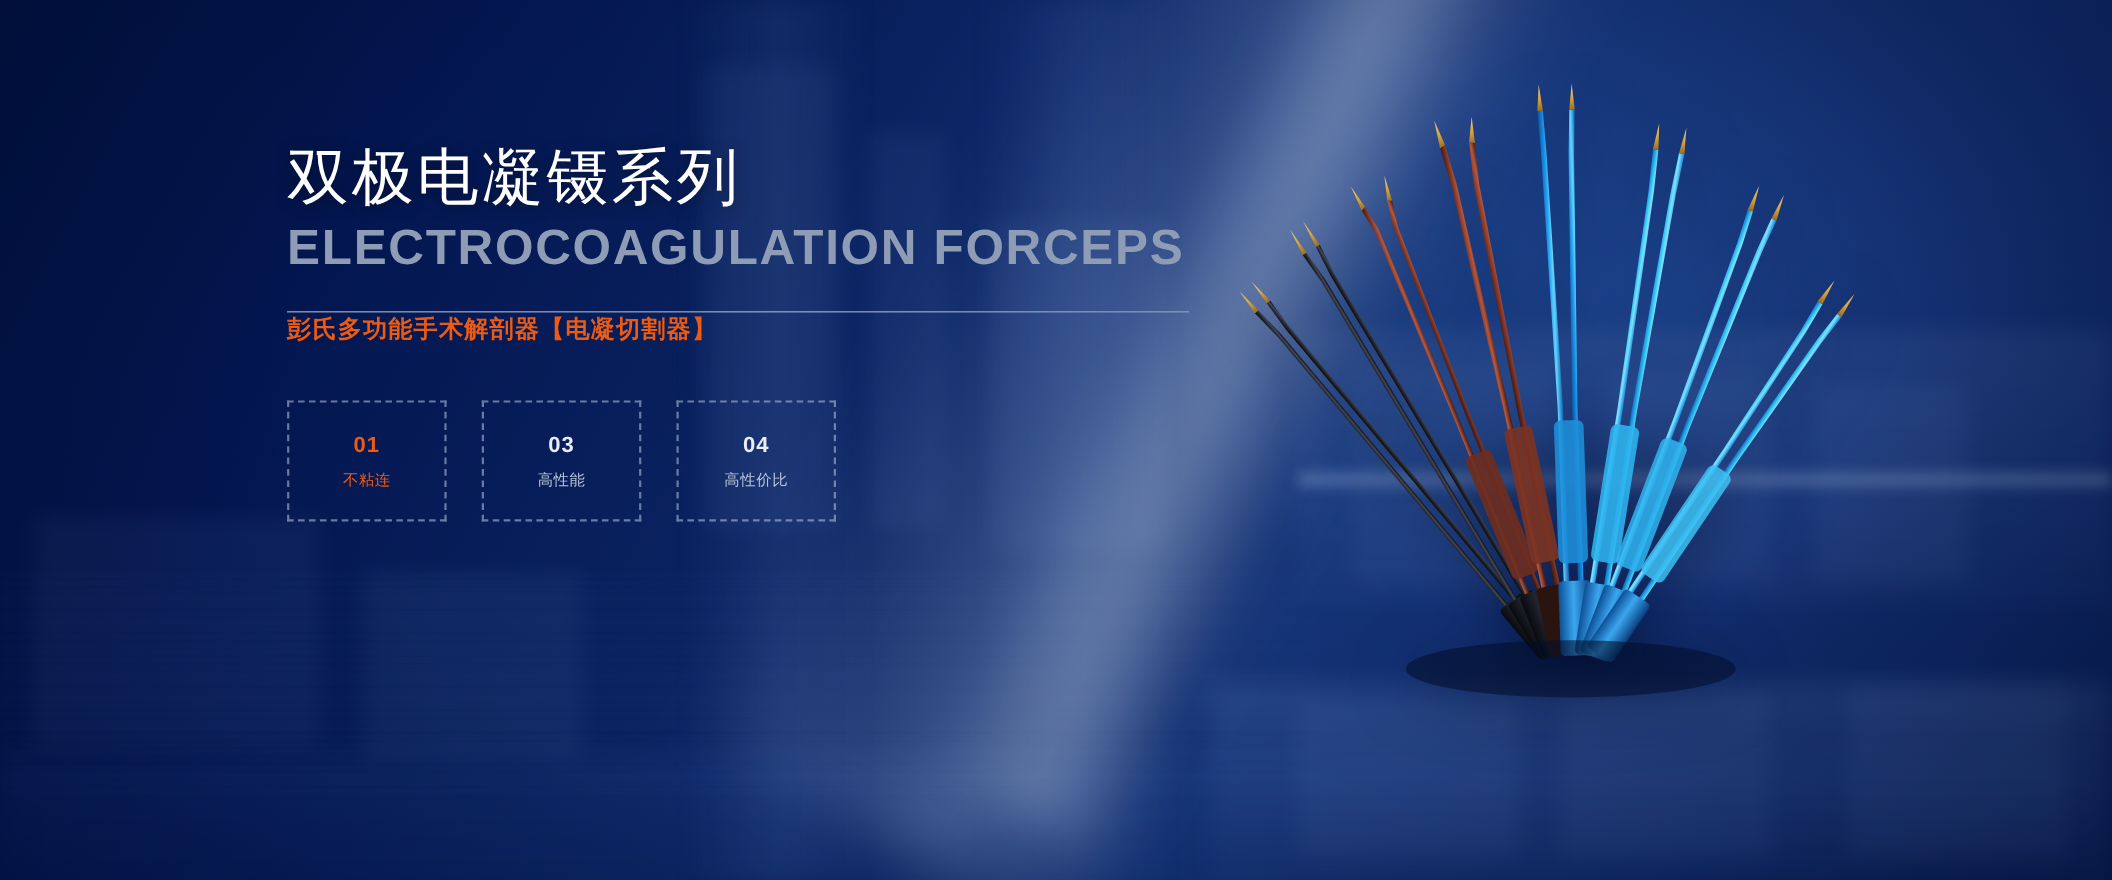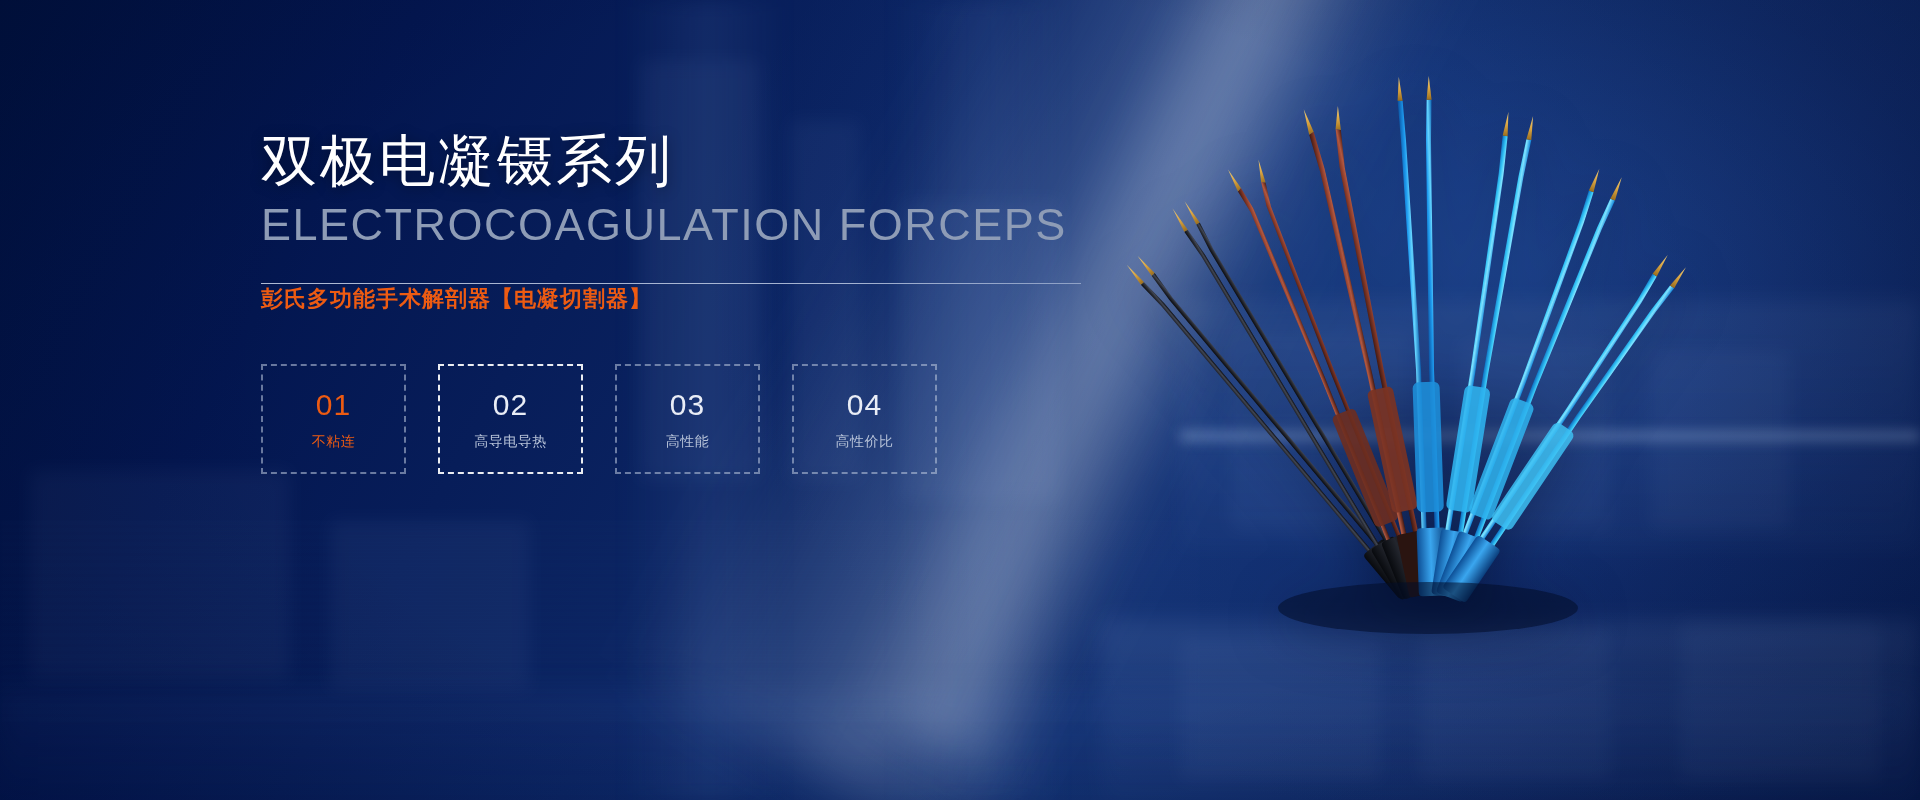--- a/index.html
+++ b/index.html
@@ -82,21 +82,21 @@
   
   .content{ position:absolute; left:261px; top:128px; width:900px; z-index:6; }
 
   .title-cn{
     font-size:56px; line-height:1.18; font-weight:400;
     color:#ffffff; letter-spacing:3px;
     text-shadow:0 2px 14px rgba(0,0,0,.40);
   }
   .title-en{
     margin-top:6px;
-    font-size:45px; line-height:1.1; font-weight:400;
+    font-size:45px; line-height:1.1; font-weight:700;
     color:#8e9cb6; letter-spacing:1.5px;
     white-space:nowrap;
   }
   .divider{
     margin-top:33px;
     width:820px; height:1px;
     background:linear-gradient(90deg, rgba(205,215,235,.85) 0%, rgba(200,212,234,.80) 72%, rgba(200,212,234,.55) 100%);
   }
   .tagline{
     font-size:22px; font-weight:700; letter-spacing:1px;
@@ -106,21 +106,21 @@
   
   .features{ margin-top:50px; display:flex; gap:32px; }
   .feature{
     width:145px; height:110px;
     border:2px dashed rgba(188,200,222,.55);
     display:flex; flex-direction:column;
     align-items:center; justify-content:center;
     gap:14px;
   }
   .feature .num{
-    font-size:30px; font-weight:400; letter-spacing:1px;
+    font-size:20px; font-weight:700; letter-spacing:1px;
     color:#e9edf6; line-height:1;
   }
   .feature .lbl{
     font-size:14px; font-weight:400; letter-spacing:.5px;
     color:#b6c2d8; line-height:1;
   }
   
   .feature.accent .num{ color:#ED5B12; }
   .feature.accent .lbl{ color:#ED5B12; font-weight:400; }
   
@@ -292,24 +292,20 @@
 
     <div class="tagline">彭氏多功能手术解剖器【电凝切割器】</div>
 
     <div class="features">
 
       <div class="feature accent">
         <div class="num">01</div>
         <div class="lbl">不粘连</div>
       </div>
 
-      <div class="feature bright">
-        <div class="num">02</div>
-        <div class="lbl">高导电导热</div>
-      </div>
 
       <div class="feature">
         <div class="num">03</div>
         <div class="lbl">高性能</div>
       </div>
 
       <div class="feature">
         <div class="num">04</div>
         <div class="lbl">高性价比</div>
       </div>

